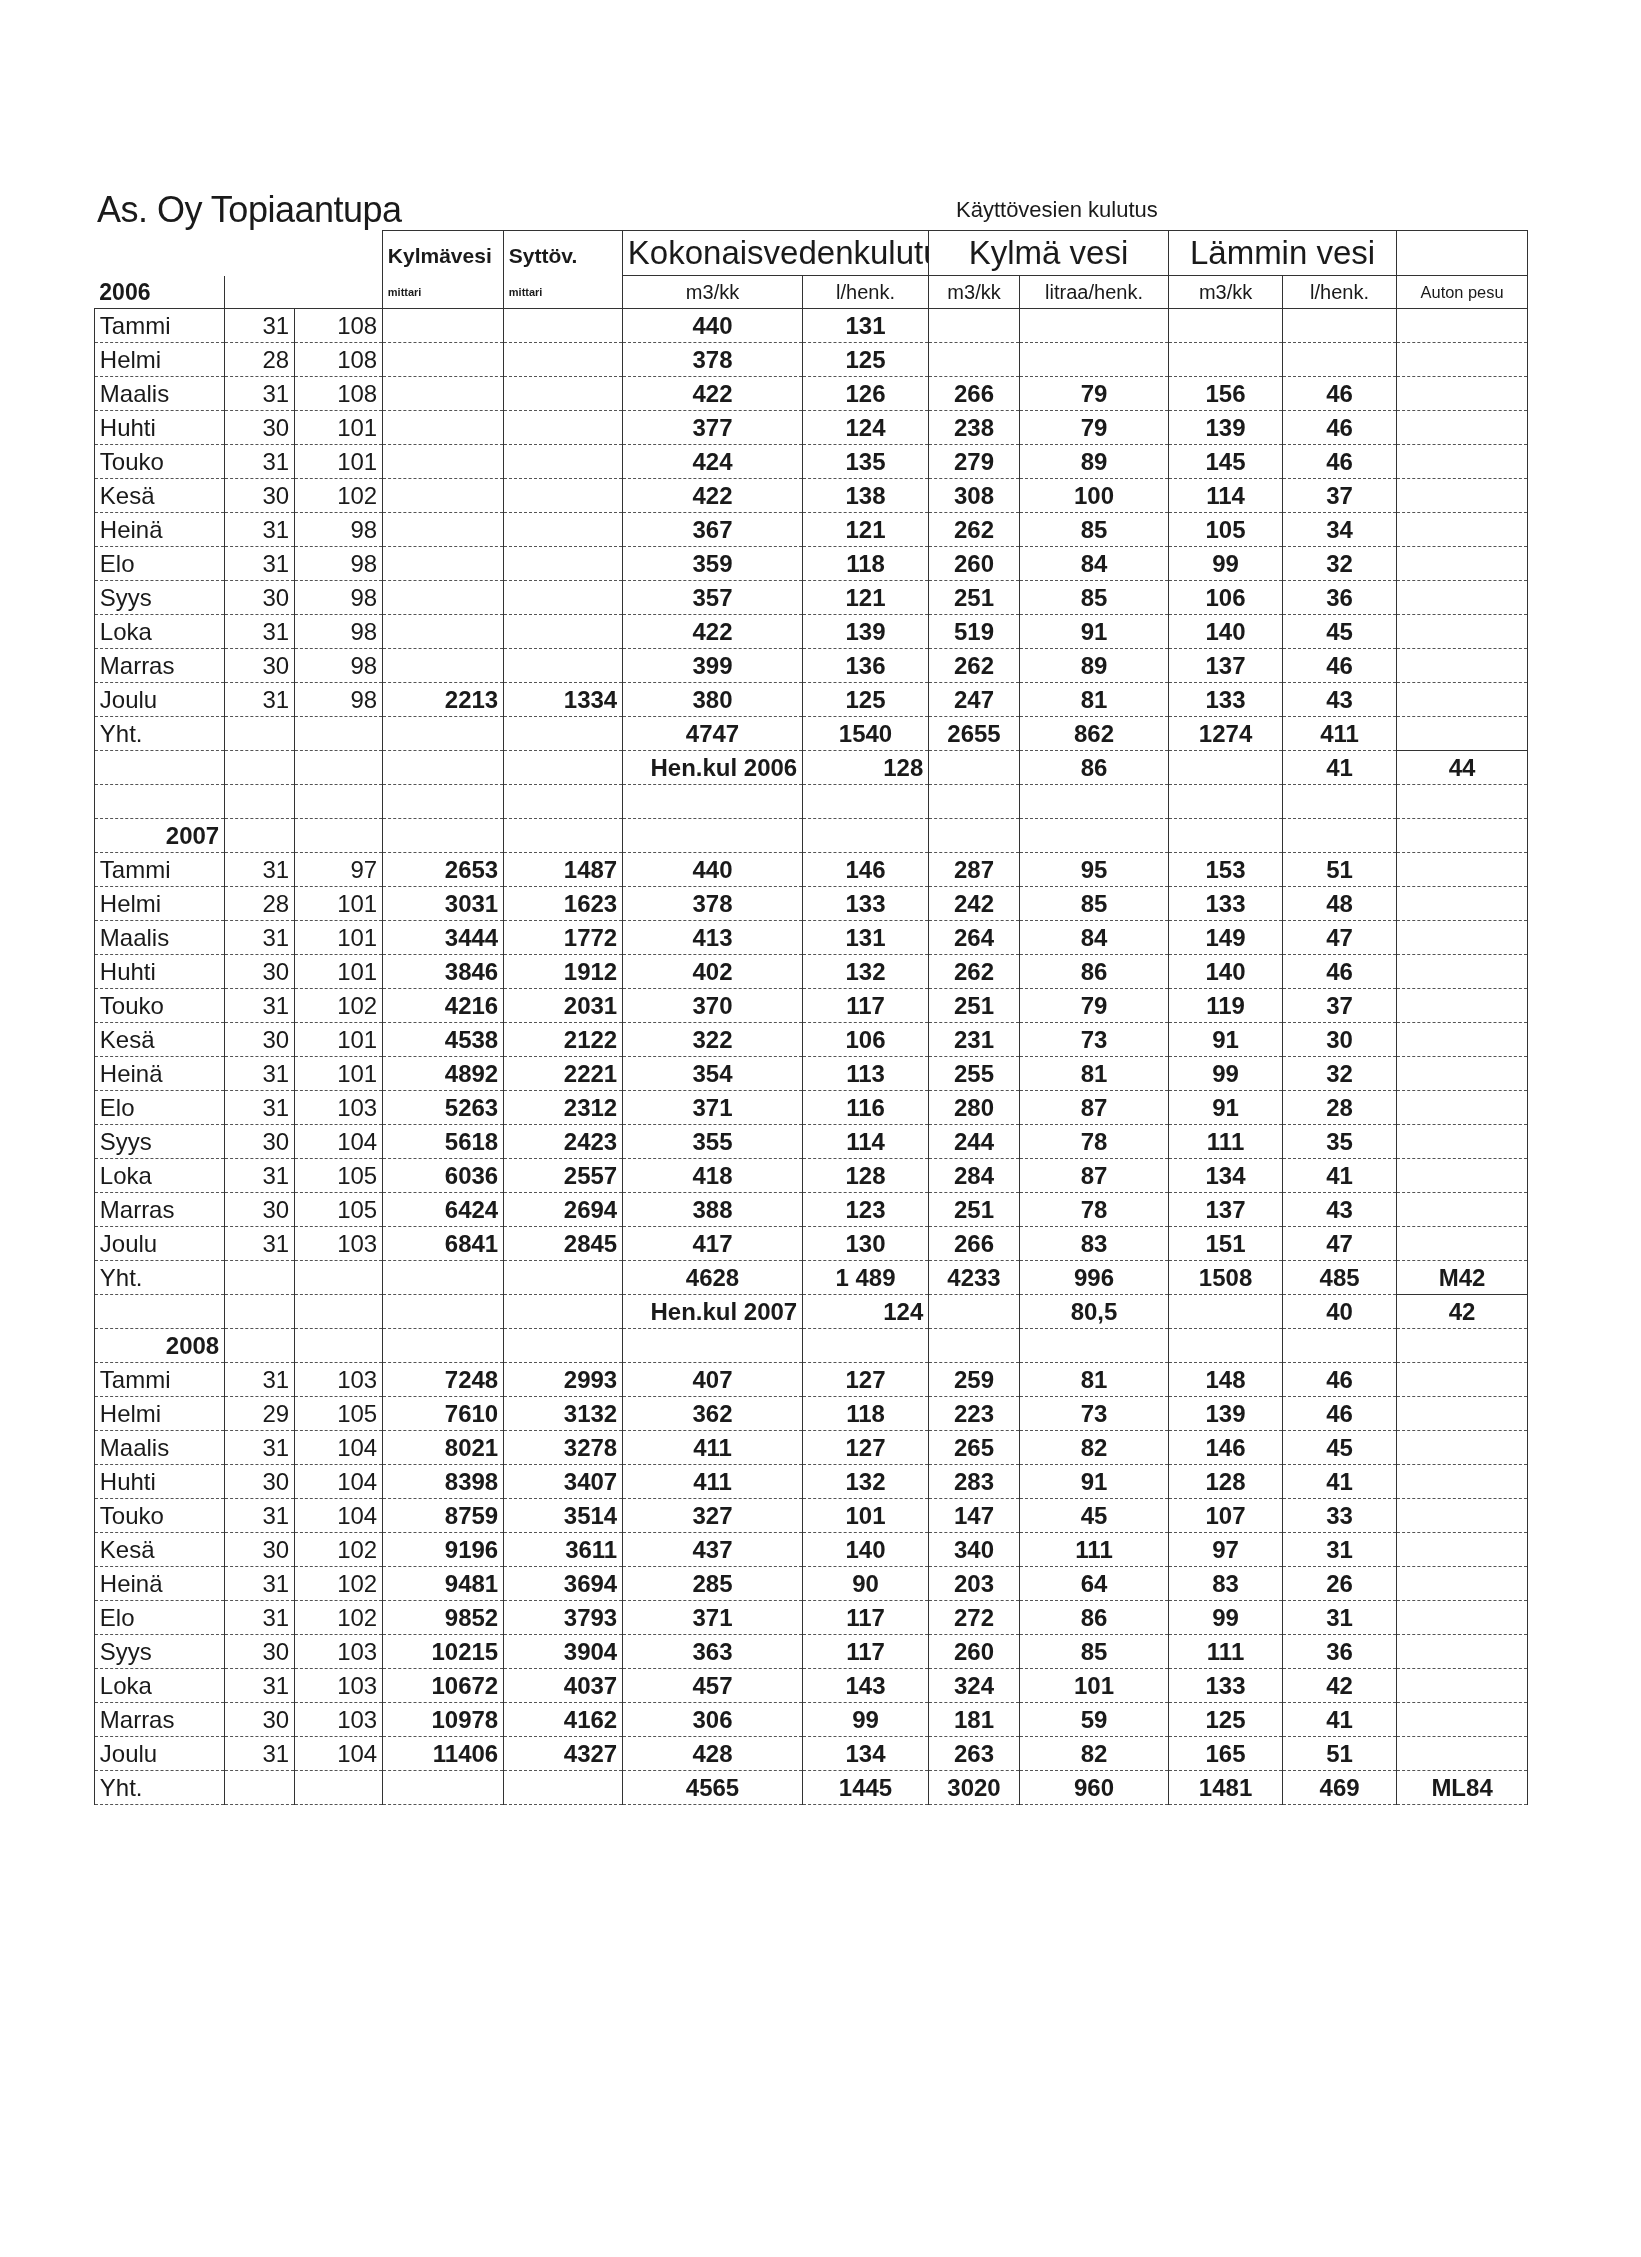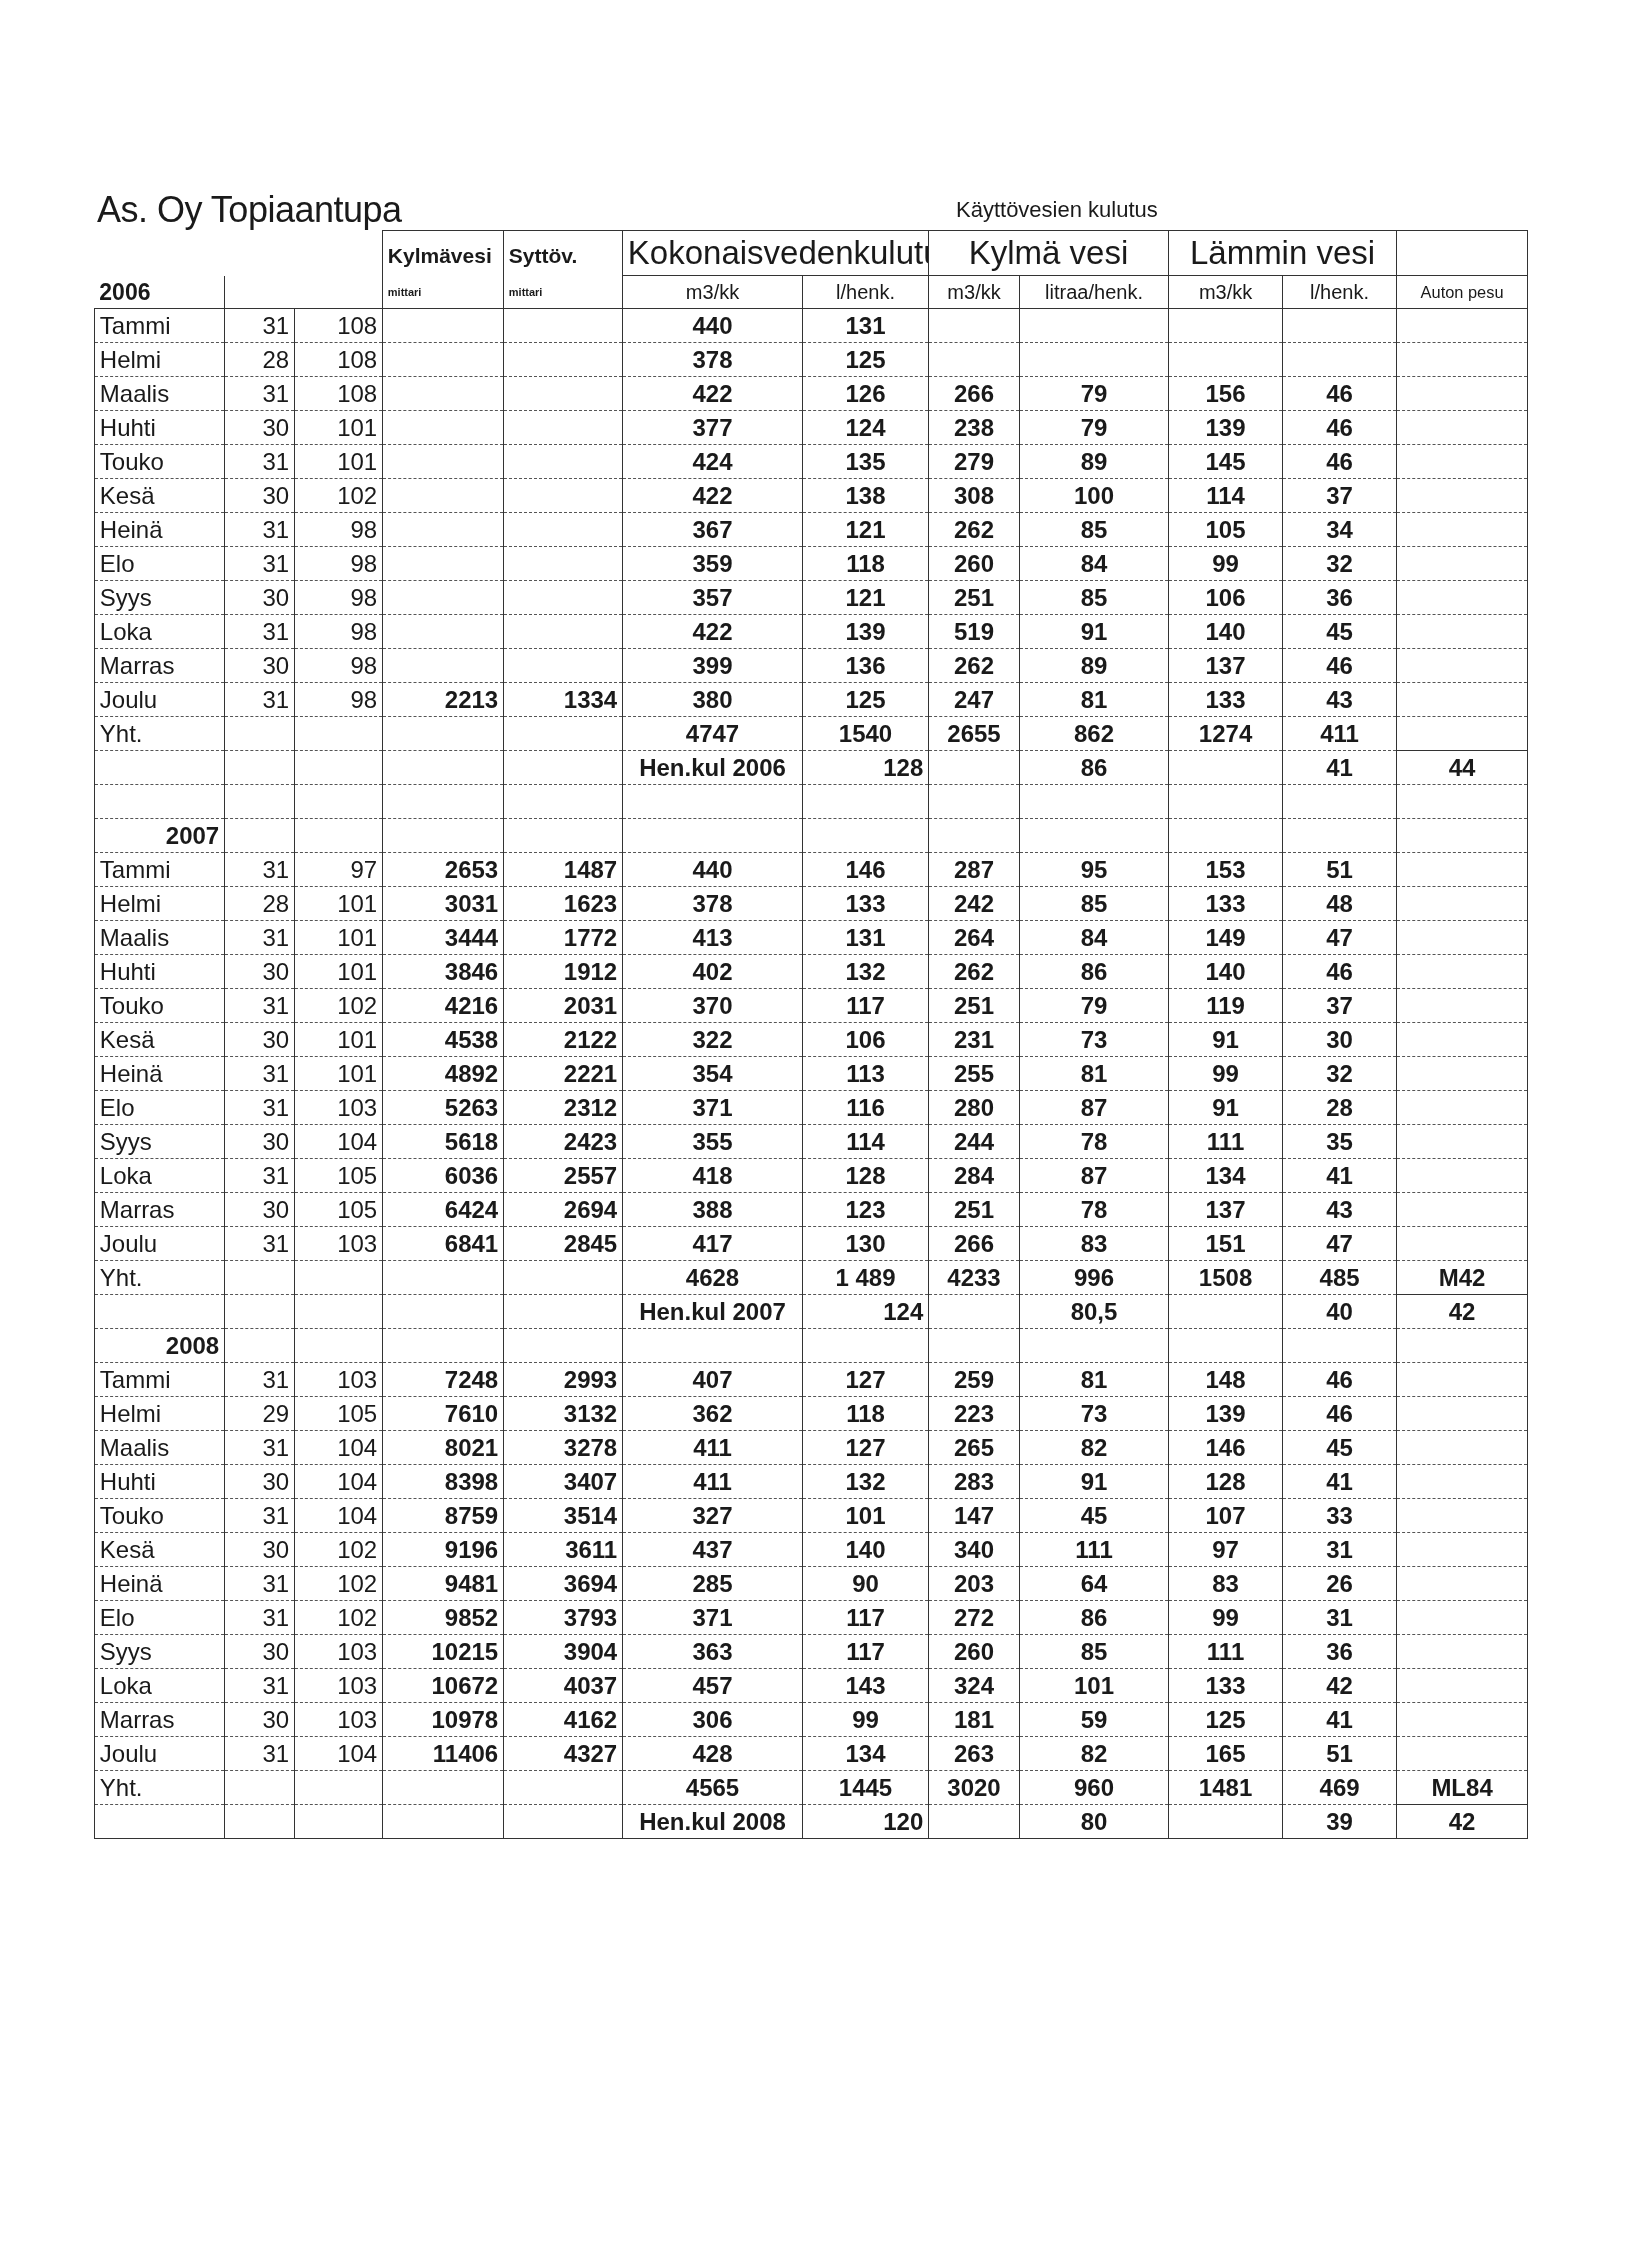--- a/index.html
+++ b/index.html
@@ -29,21 +29,21 @@
   tr.hdr1 td { height:41px; border-bottom:1.9px solid #333; }
   tr.hdr1 td.empty-top { border:none; }
   tr.hdr1 td.grp { border-top:1.9px solid #333; text-align:center; font-weight:normal; font-size:33px; }
   tr.hdr1 td.small { border-top:1.9px solid #333; font-weight:bold; font-size:21px; vertical-align:bottom; padding-bottom:3.9px; border-bottom:none; }
   tr.hdr2 td { height:29px; border-bottom:1.9px solid #333; text-align:center; font-size:20px; }
   tr.hdr2 td.yearh { border-left:none; text-align:left; font-weight:bold; font-size:23px; }
   tr.hdr2 td.nob { border-left:none; border-right:none; }
   tr.hdr2 td.small { font-weight:bold; font-size:11px; text-align:left; }
   tr.hdr2 td.tiny { font-size:16.4px; }
   tr.last td { border-bottom:1.9px solid #333; }
-  td.hen { font-weight:bold; text-align:center; font-size:23px;margin-left:40px; }
+  td.hen { font-weight:bold; text-align:right; font-size:23px;margin-left:40px; }
   td.boxed { border-top:1.9px solid #333; }
 </style>
 </head>
 <body>
 
 <div class="title">As. Oy Topiaantupa</div>
 <div class="subtitle">Käyttövesien kulutus</div>
 
 <table class="sheet">
   <colgroup>
@@ -695,29 +695,15 @@
         <td class="num b"></td>
         <td class="num b"></td>
         <td class="ctr">4565</td>
         <td class="ctr">1445</td>
         <td class="ctr">3020</td>
         <td class="ctr">960</td>
         <td class="ctr">1481</td>
         <td class="ctr">469</td>
         <td class="ctr">ML84</td>
       </tr>
-      <tr class="last">
-        <td class="lbl"></td>
-        <td class="num"></td>
-        <td class="num"></td>
-        <td class="num b"></td>
-        <td class="num b"></td>
-        <td class="hen">Hen.kul 2008</td>
-        <td class="num b">120</td>
-        <td class="ctr"></td>
-        <td class="ctr">80</td>
-        <td class="ctr"></td>
-        <td class="ctr">39</td>
-        <td class="ctr boxed">42</td>
-      </tr>
     </tbody>
 </table>
 
 
 </body></html>

